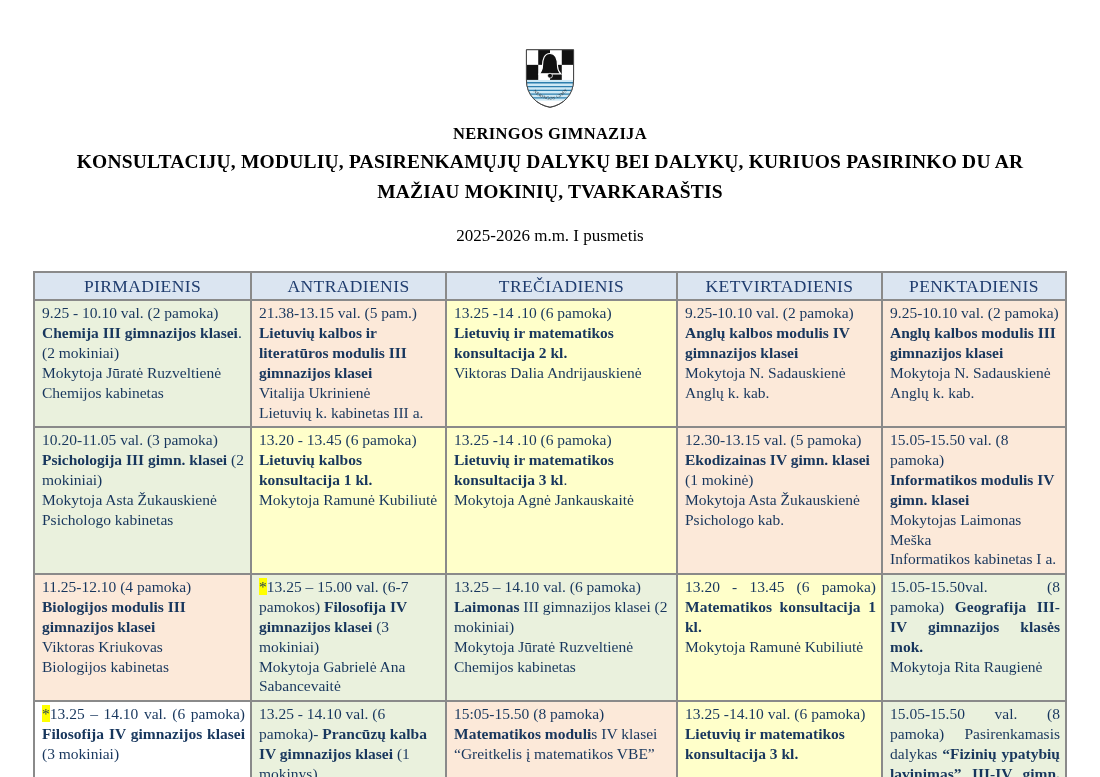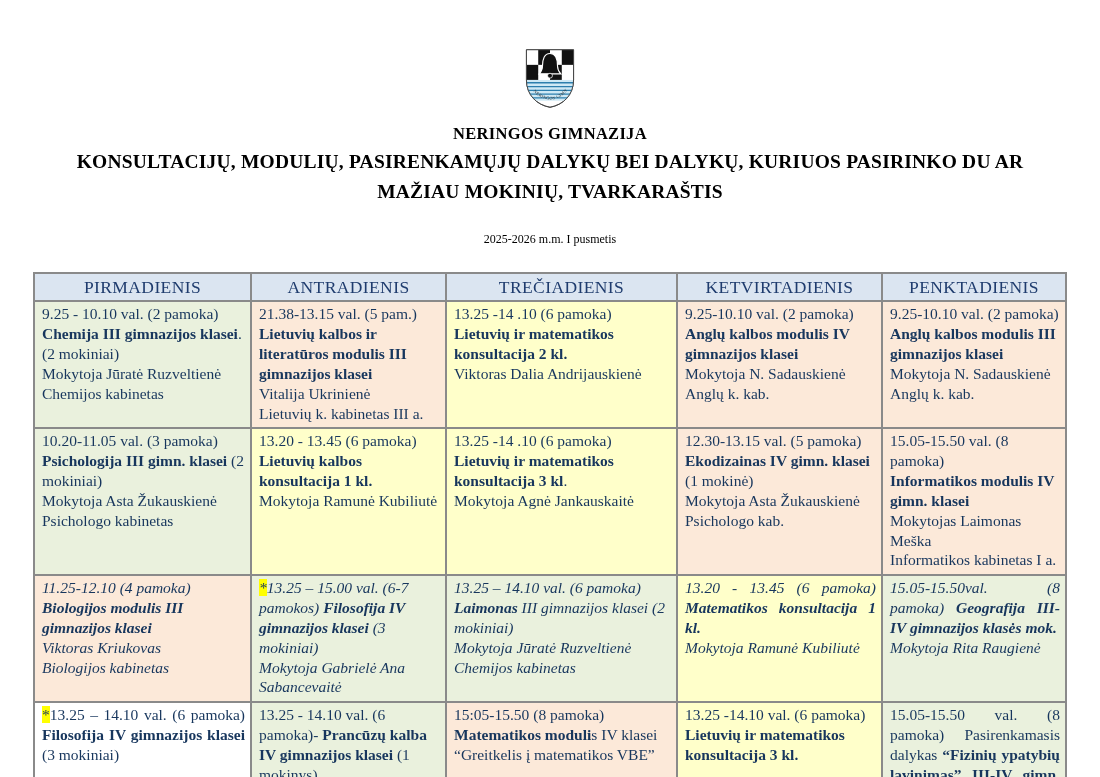--- a/index.html
+++ b/index.html
@@ -14,21 +14,21 @@
   }
   .logo{display:block;margin:46px auto 0;width:58px;height:66px;}
   .school-name{
     text-align:center;font-weight:bold;font-size:16.5px;margin-top:12px;
     letter-spacing:.3px;
   }
   .doc-title{
     text-align:center;font-weight:bold;font-size:19.5px;line-height:1.55;
     margin:3px 70px 0;letter-spacing:.2px;
   }
-  .doc-subtitle{text-align:center;font-size:12px;margin-top:25px;}
+  .doc-subtitle{text-align:center;font-size:17px;margin-top:19px;}
   table{
     border-collapse:collapse;table-layout:fixed;width:1032px;
     margin:25px 0 0 33px;
   }
   th{
     background:var(--header-bg);color:var(--header-text);
     font-weight:normal;font-size:17.5px;letter-spacing:.4px;
     border:2px solid var(--border);padding:1px 2px;height:24px;
   }
   td{
@@ -40,21 +40,21 @@
   td.justify .para{text-align:justify;}
   .bg-green{background:var(--green);}
   .bg-pink{background:var(--pink);}
   .bg-yellow{background:var(--yellow);}
   .bg-white{background:var(--white);}
   .b{font-weight:bold;}
   .hl{background:var(--highlight);}
   tr.hrow{height:26px;margin-left:8px;}
   tr.r0{height:101px;}
   tr.r1{height:91px;}
-  tr.r2{height:110px;font-style:italic;}
+  tr.r2{height:110px;}
   tr.r3{height:130px;}
 </style>
 </head>
 <body>
 
 <svg class="logo" viewBox="0 0 60 70" xmlns="http://www.w3.org/2000/svg">
   <defs>
     <clipPath id="shieldClip">
       <path d="M5,4 H55 V36 C55,52 44,62.5 30,65 C16,62.5 5,52 5,36 Z"></path>
     </clipPath>

